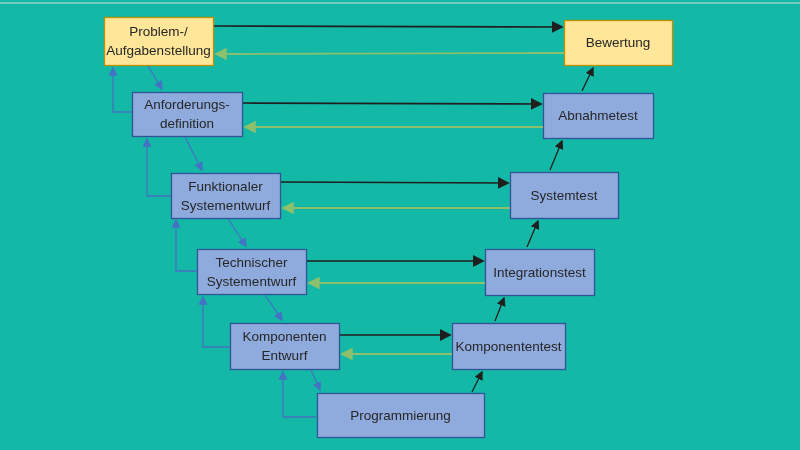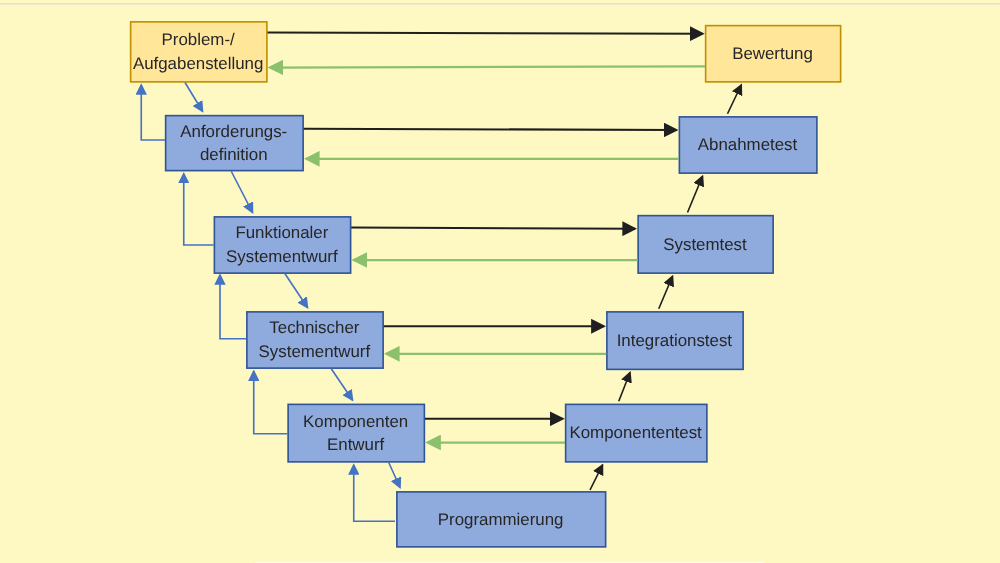--- a/index.html
+++ b/index.html
@@ -1,20 +1,20 @@
 <!DOCTYPE html>
 <html><head>
 <meta charset="utf-8">
 <style>
   html, body { margin: 0; padding: 0; background: #ffffff; }
   .stage {
     position: relative;
     width: 800px;
     height: 450px;
-    background: #fef9c3;
+    background: #14b8a6;
     overflow: hidden;
     font-family: "Liberation Sans", sans-serif;
   }
   svg.diagram {
     position: absolute;
     left: 0; top: 0;
     width: 800px; height: 450px;
     display: block;
   }
   svg.diagram text {

